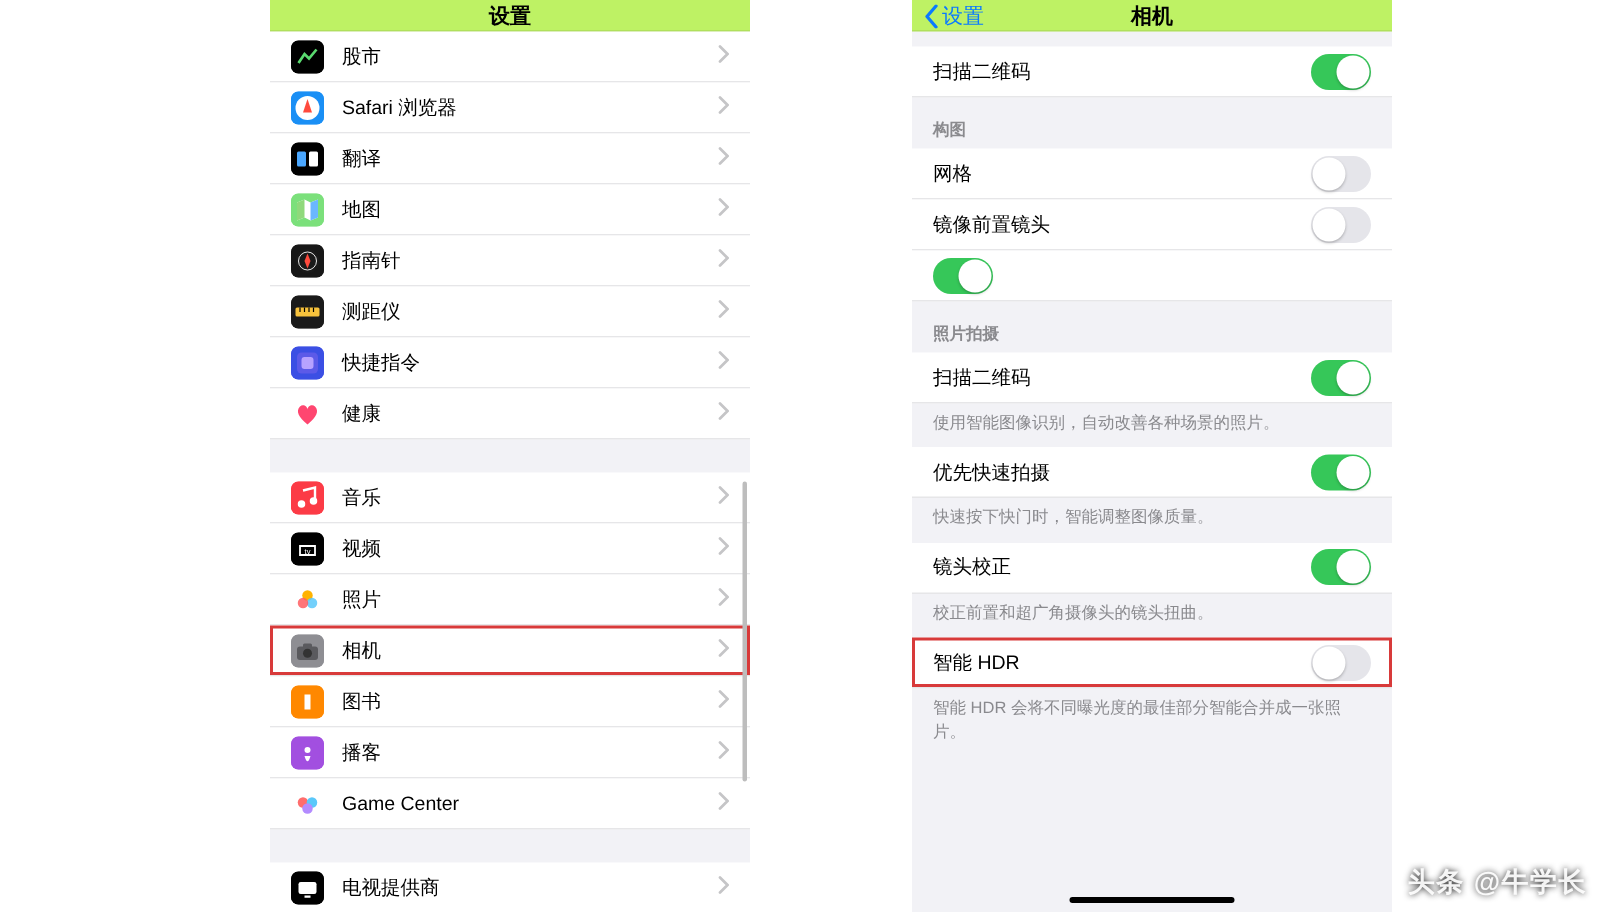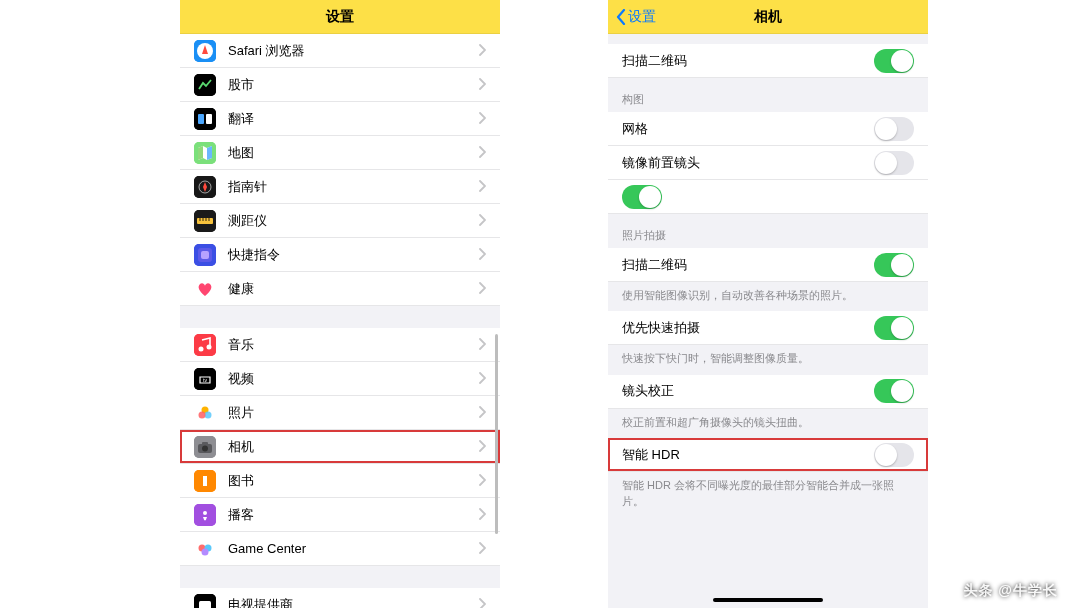--- a/index.html
+++ b/index.html
@@ -5,21 +5,21 @@
     * { margin: 0; padding: 0; box-sizing: border-box; font-family: -apple-system, "PingFang SC", "Helvetica Neue", sans-serif; }
     body { width: 1080px; height: 608px; background: #fff; display: flex; position: relative; }
     
     
     .phone { width: 320px; background: #f2f2f6; display: flex; flex-direction: column; overflow: hidden; position: relative; }
     .phone-left { margin-left: 180px; }
     .phone-right { margin-left: 108px; }
     .phone::before { content:""; position:absolute; left:0; top:0; bottom:0; width:0; }
 
     
-    .nav { height: 34px; display: flex; align-items: center; justify-content: center; position: relative; background: #fde047; border-bottom: 0.5px solid rgba(0,0,0,0.07); }
+    .nav { height: 21px; display: flex; align-items: flex-end; justify-content: center; position: relative; background: #bef264; border-bottom: 0.5px solid rgba(0,0,0,0.07); }
     .nav-title { font-size: 14px; font-weight: 600; color: #000; }
     .nav-back { position: absolute; left: 8px; display: flex; align-items: center; color: #0a7aff; font-size: 14px; }
     .nav-back svg { margin-right: 2px; }
     
     
     .scroll { flex: 1; overflow: hidden; position: relative; }
     .scrollbar { position:absolute; right:2px; width:3px; background:#bdbdbd; border-radius:2px; }
     
     
     .row { height: 34px; display: flex; align-items: center; padding: 0 14px 0 14px; background: #fff; border-bottom: 0.5px solid #e6e6e8; position:relative; }
@@ -29,59 +29,59 @@
     .row .label { flex: 1; font-size: 13px; color: #000; }
     .row .chev { color: #c5c5c7; }
     
     
     .toggle { width: 40px; height: 24px; border-radius: 12px; background: #e5e5ea; position: relative; }
     .toggle .knob { position: absolute; width: 22px; height: 22px; background: #fff; border-radius: 50%; top: 1px; left: 1px; box-shadow: 0 1px 2px rgba(0,0,0,0.25); transition: left .1s; }
     .toggle.on { background: #36c759; }
     .toggle.on .knob { left: 17px; }
     
     
-    .sec-header { padding: 14px 14px 5px 14px; font-size: 11px; color: #8a8a8e; }
+    .sec-header { padding: 14px 14px 5px 14px; font-size: 11px; color: #8a8a8e; font-weight: bold; }
     .sec-footer { padding: 6px 14px 8px 14px; font-size: 11px; color: #8a8a8e; line-height: 1.4; }
     .gap { height: 22px; }
 
     
-    .wm { position: absolute; right: 22px; bottom: 8px; font-size: 14px; font-weight: 700; color: rgba(255,255,255,0.92); text-shadow: 0 0 4px rgba(0,0,0,0.9); letter-spacing: 1px; }
+    .wm { position: absolute; right: 22px; bottom: 8px; font-size: 18px; font-weight: 700; color: rgba(255,255,255,0.92); text-shadow: 0 0 4px rgba(0,0,0,0.9); letter-spacing: 1px; }
     
     .home-ind { position: absolute; bottom: 6px; left: 50%; transform: translateX(-50%); width: 110px; height: 4px; border-radius: 3px; background: #000; }
   </style>
 </head>
 <body>
 
 <div class="phone phone-left">
   <div class="nav">
     <div class="nav-title">设置</div>
   </div>
   <div class="scroll">
     <div id="leftRows">
         <div class="row ">
+    <div class="icon" style="background:#000000">
+            <svg width="22" height="22" viewBox="0 0 22 22">
+              <rect width="22" height="22" rx="5" fill="#000000"></rect>
+              <path d="M5 15 L9 9 L12 12 L17 6" stroke="#5ad96f" stroke-width="1.8" fill="none"></path>
+            </svg>
+          </div>
+    <div class="label">股市</div>
+    <div class="chev"><svg width="8" height="12" viewBox="0 0 8 12">
+              <path d="M2 1 L7 6 L2 11" stroke="#c5c5c7" stroke-width="1.8" fill="none" stroke-linecap="round"></path>
+            </svg></div>
+  </div>
+        <div class="row ">
     <div class="icon" style="background:#1a8ff5">
             <svg width="22" height="22" viewBox="0 0 22 22">
               <rect width="22" height="22" rx="5" fill="#1a8ff5"></rect>
               <circle cx="11" cy="11" r="8" fill="#fff"></circle>
               <path d="M11 5 L14 14 L8 14 Z" fill="#ff4a3d"></path>
             </svg>
           </div>
     <div class="label">Safari 浏览器</div>
-    <div class="chev"><svg width="8" height="12" viewBox="0 0 8 12">
-              <path d="M2 1 L7 6 L2 11" stroke="#c5c5c7" stroke-width="1.8" fill="none" stroke-linecap="round"></path>
-            </svg></div>
-  </div>
-        <div class="row ">
-    <div class="icon" style="background:#000000">
-            <svg width="22" height="22" viewBox="0 0 22 22">
-              <rect width="22" height="22" rx="5" fill="#000000"></rect>
-              <path d="M5 15 L9 9 L12 12 L17 6" stroke="#5ad96f" stroke-width="1.8" fill="none"></path>
-            </svg>
-          </div>
-    <div class="label">股市</div>
     <div class="chev"><svg width="8" height="12" viewBox="0 0 8 12">
               <path d="M2 1 L7 6 L2 11" stroke="#c5c5c7" stroke-width="1.8" fill="none" stroke-linecap="round"></path>
             </svg></div>
   </div>
         <div class="row ">
     <div class="icon" style="background:#000000">
             <svg width="22" height="22" viewBox="0 0 22 22">
               <rect width="22" height="22" rx="5" fill="#000000"></rect>
               <rect x="4" y="6" width="6" height="10" rx="1" fill="#4aa7ff"></rect>
               <rect x="12" y="6" width="6" height="10" rx="1" fill="#fff"></rect>

